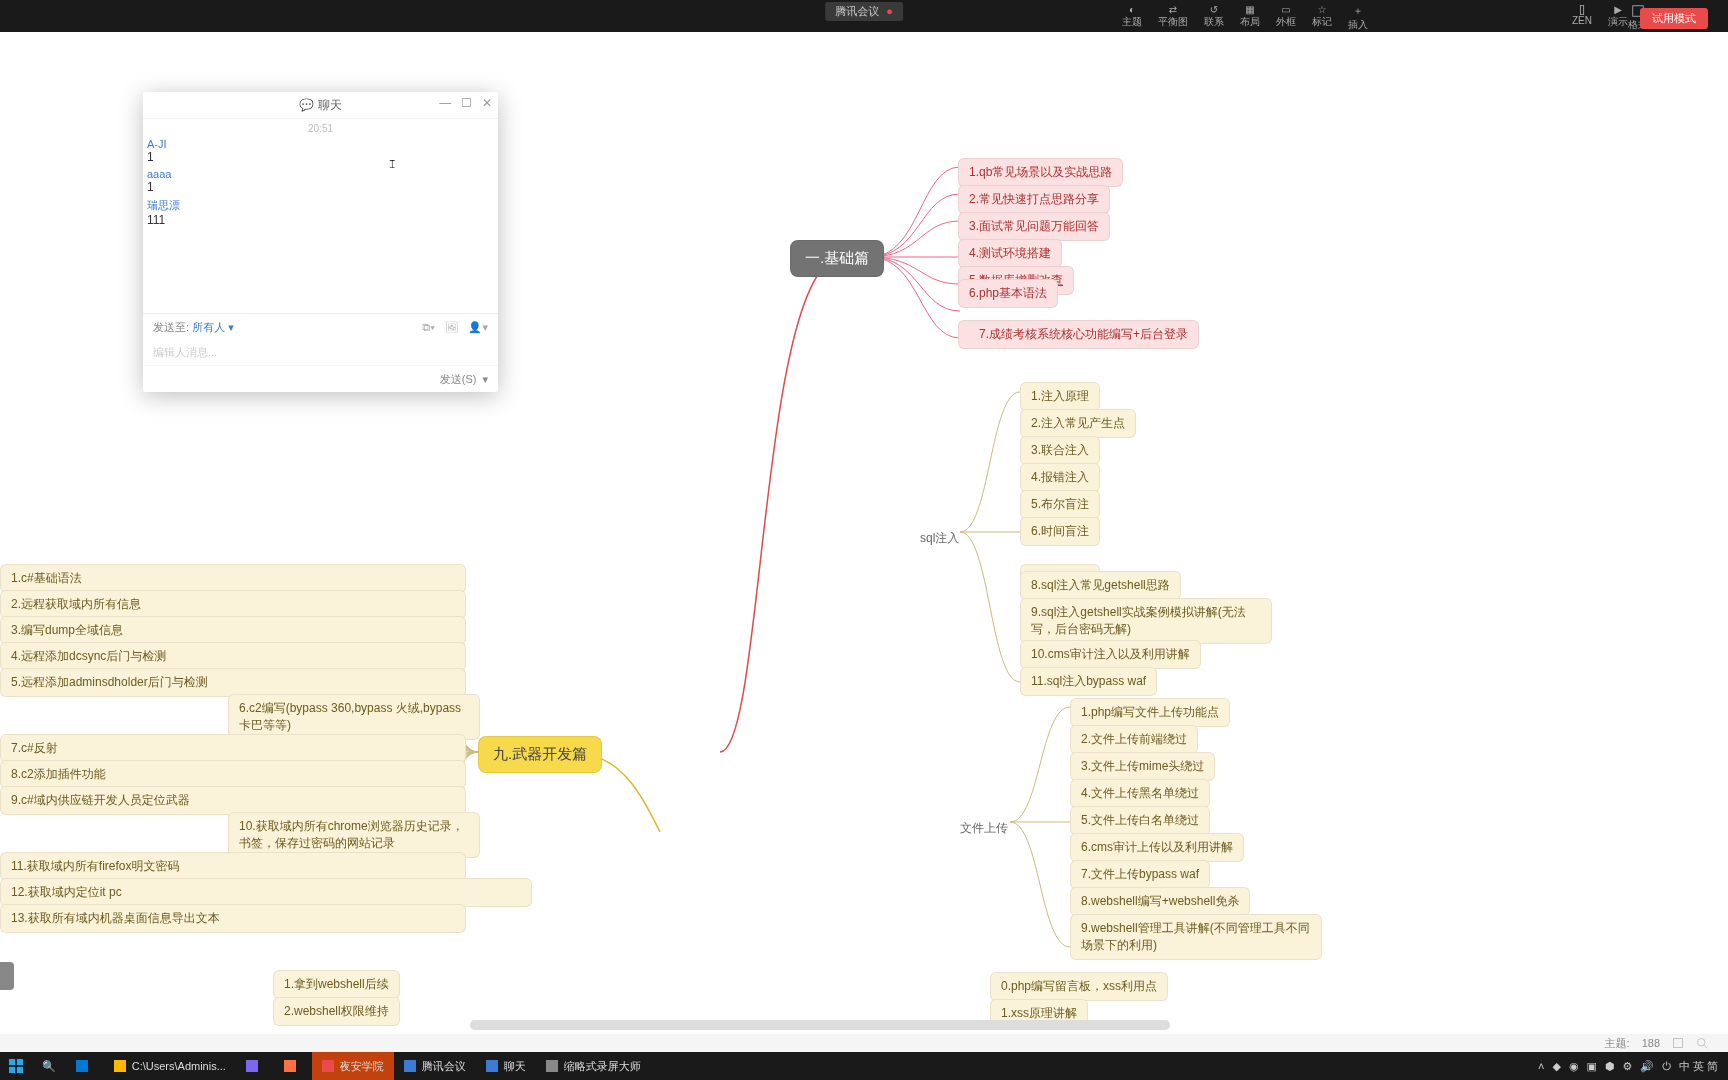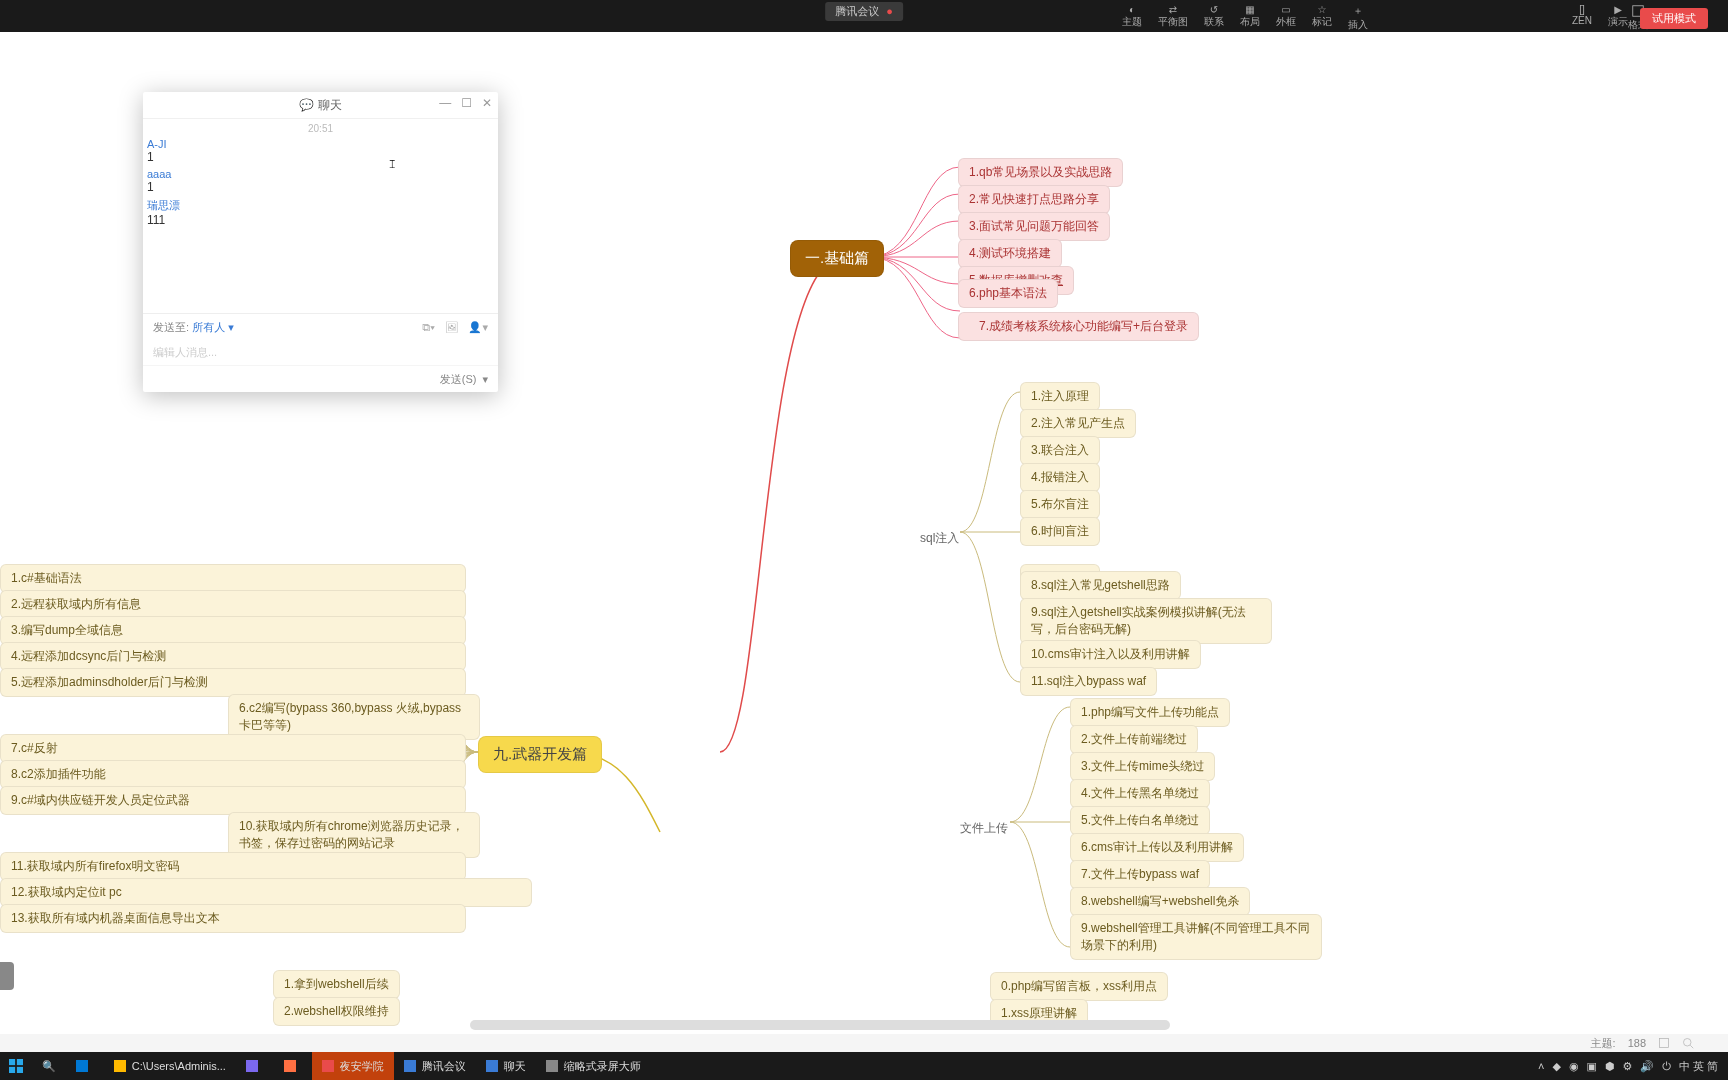--- a/index.html
+++ b/index.html
@@ -9,26 +9,26 @@
   .topbar .tools{position:absolute;right:360px;top:4px;display:flex;gap:16px}
   .topbar .tool{display:flex;flex-direction:column;align-items:center;font-size:10px;color:#aaa;cursor:pointer}
   .topbar .right-tools{position:absolute;right:100px;top:4px;display:flex;gap:16px}
   .topbar .red-btn{position:absolute;right:20px;top:8px;background:#e94b4b;color:#fff;padding:3px 12px;border-radius:3px;font-size:11px;cursor:pointer}
   .topbar .fmt{position:absolute;right:80px;top:4px;color:#aaa;font-size:10px;display:flex;flex-direction:column;align-items:center}
   .speaking{position:absolute;right:0;top:44px;background:#1a1a1a;color:#fff;padding:6px 14px;font-size:11px;display:flex;align-items:center;gap:6px}
   .speaking .mic{width:10px;height:10px;background:#2ecc71;border-radius:2px}
   
   .canvas{position:absolute;left:0;top:32px;right:0;bottom:40px;background:#fff;overflow:hidden}
   .scrollbar{position:absolute;left:470px;bottom:4px;height:10px;width:700px;background:#ddd;border-radius:5px}
-  .statusbar{position:absolute;left:0;right:0;bottom:28px;height:18px;background:#f5f5f5;color:#888;font-size:11px;display:flex;justify-content:flex-end;align-items:center;padding-right:34px;gap:12px}
+  .statusbar{position:absolute;left:0;right:0;bottom:28px;height:18px;background:#f5f5f5;color:#888;font-size:11px;display:flex;justify-content:flex-end;align-items:center;padding-right:20px;gap:12px}
   .statusbar .icon{width:12px;height:12px;opacity:.6}
   .toggle{position:absolute;left:0;top:930px;width:14px;height:28px;background:#888;border-radius:0 4px 4px 0}
   
   .node{position:absolute;border-radius:6px;padding:5px 10px;font-size:12px;white-space:nowrap;border:1px solid rgba(0,0,0,.07)}
-  .red-root{background:#a16207;color:#fff;font-size:15px;padding:8px 14px;border-radius:8px}
+  .red-root{background:#737373;color:#fff;font-size:15px;padding:8px 14px;border-radius:8px}
   .yellow-root{background:#f7d94c;color:#444;font-size:15px;padding:8px 14px;border-radius:8px}
   .pink{background:#fbe1e1;color:#a33}
   .cream{background:#fbf3d9;color:#6b5b1f}
   .plain{background:transparent;border:none;color:#666;font-size:12px}
   svg.links{position:absolute;left:0;top:0;pointer-events:none}
   
   .chat{position:absolute;left:143px;top:92px;width:355px;height:300px;background:#fff;box-shadow:0 4px 24px rgba(0,0,0,.25);border-radius:2px;display:flex;flex-direction:column;font-size:12px}
   .chat-title{height:26px;display:flex;align-items:center;justify-content:center;position:relative;border-bottom:1px solid #f0f0f0;color:#666}
   .chat-title .wbtns{position:absolute;right:6px;top:4px;display:flex;gap:10px;color:#999;font-size:12px}
   .chat-title .wbtns span{cursor:pointer}
@@ -154,21 +154,21 @@
 
   <div class="node red-root" style="left:790px;top:208px">一.基础篇</div>
 
   <div id="pink-col">
       <div class="node pink" style="left: 958px; top: 126px;">1.qb常见场景以及实战思路</div>
       <div class="node pink" style="left: 958px; top: 153px;">2.常见快速打点思路分享</div>
       <div class="node pink" style="left: 958px; top: 180px;">3.面试常见问题万能回答</div>
       <div class="node pink" style="left: 958px; top: 207px;">4.测试环境搭建</div>
       <div class="node pink" style="left: 958px; top: 234px; text-decoration: underline;">5.数据库增删改查</div>
       <div class="node pink" style="left: 958px; top: 247px;">6.php基本语法</div>
-      <div class="node pink" style="left: 958px; top: 280px; padding-left: 20px;">7.成绩考核系统核心功能编写+后台登录</div>
+      <div class="node pink" style="left: 958px; top: 288px; padding-left: 20px;">7.成绩考核系统核心功能编写+后台登录</div>
     </div>
 
   <div class="node plain" style="left:910px;top:493px">sql注入</div>
   <div id="sql-col">
       <div class="node cream" style="left: 1020px; top: 350px;">1.注入原理</div>
       <div class="node cream" style="left: 1020px; top: 377px;">2.注入常见产生点</div>
       <div class="node cream" style="left: 1020px; top: 404px;">3.联合注入</div>
       <div class="node cream" style="left: 1020px; top: 431px;">4.报错注入</div>
       <div class="node cream" style="left: 1020px; top: 458px;">5.布尔盲注</div>
       <div class="node cream" style="left: 1020px; top: 485px;">6.时间盲注</div>

